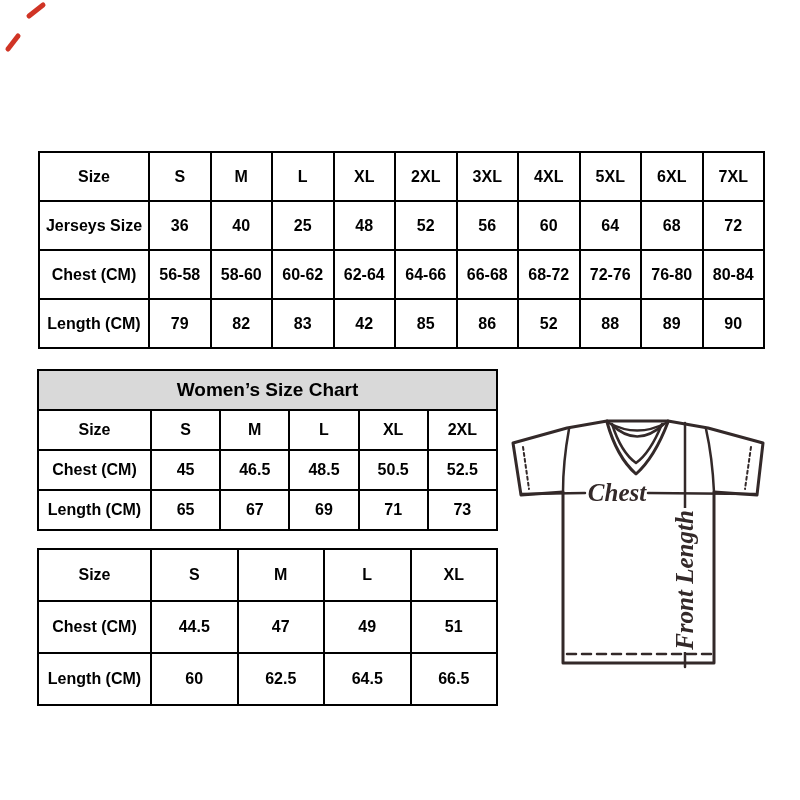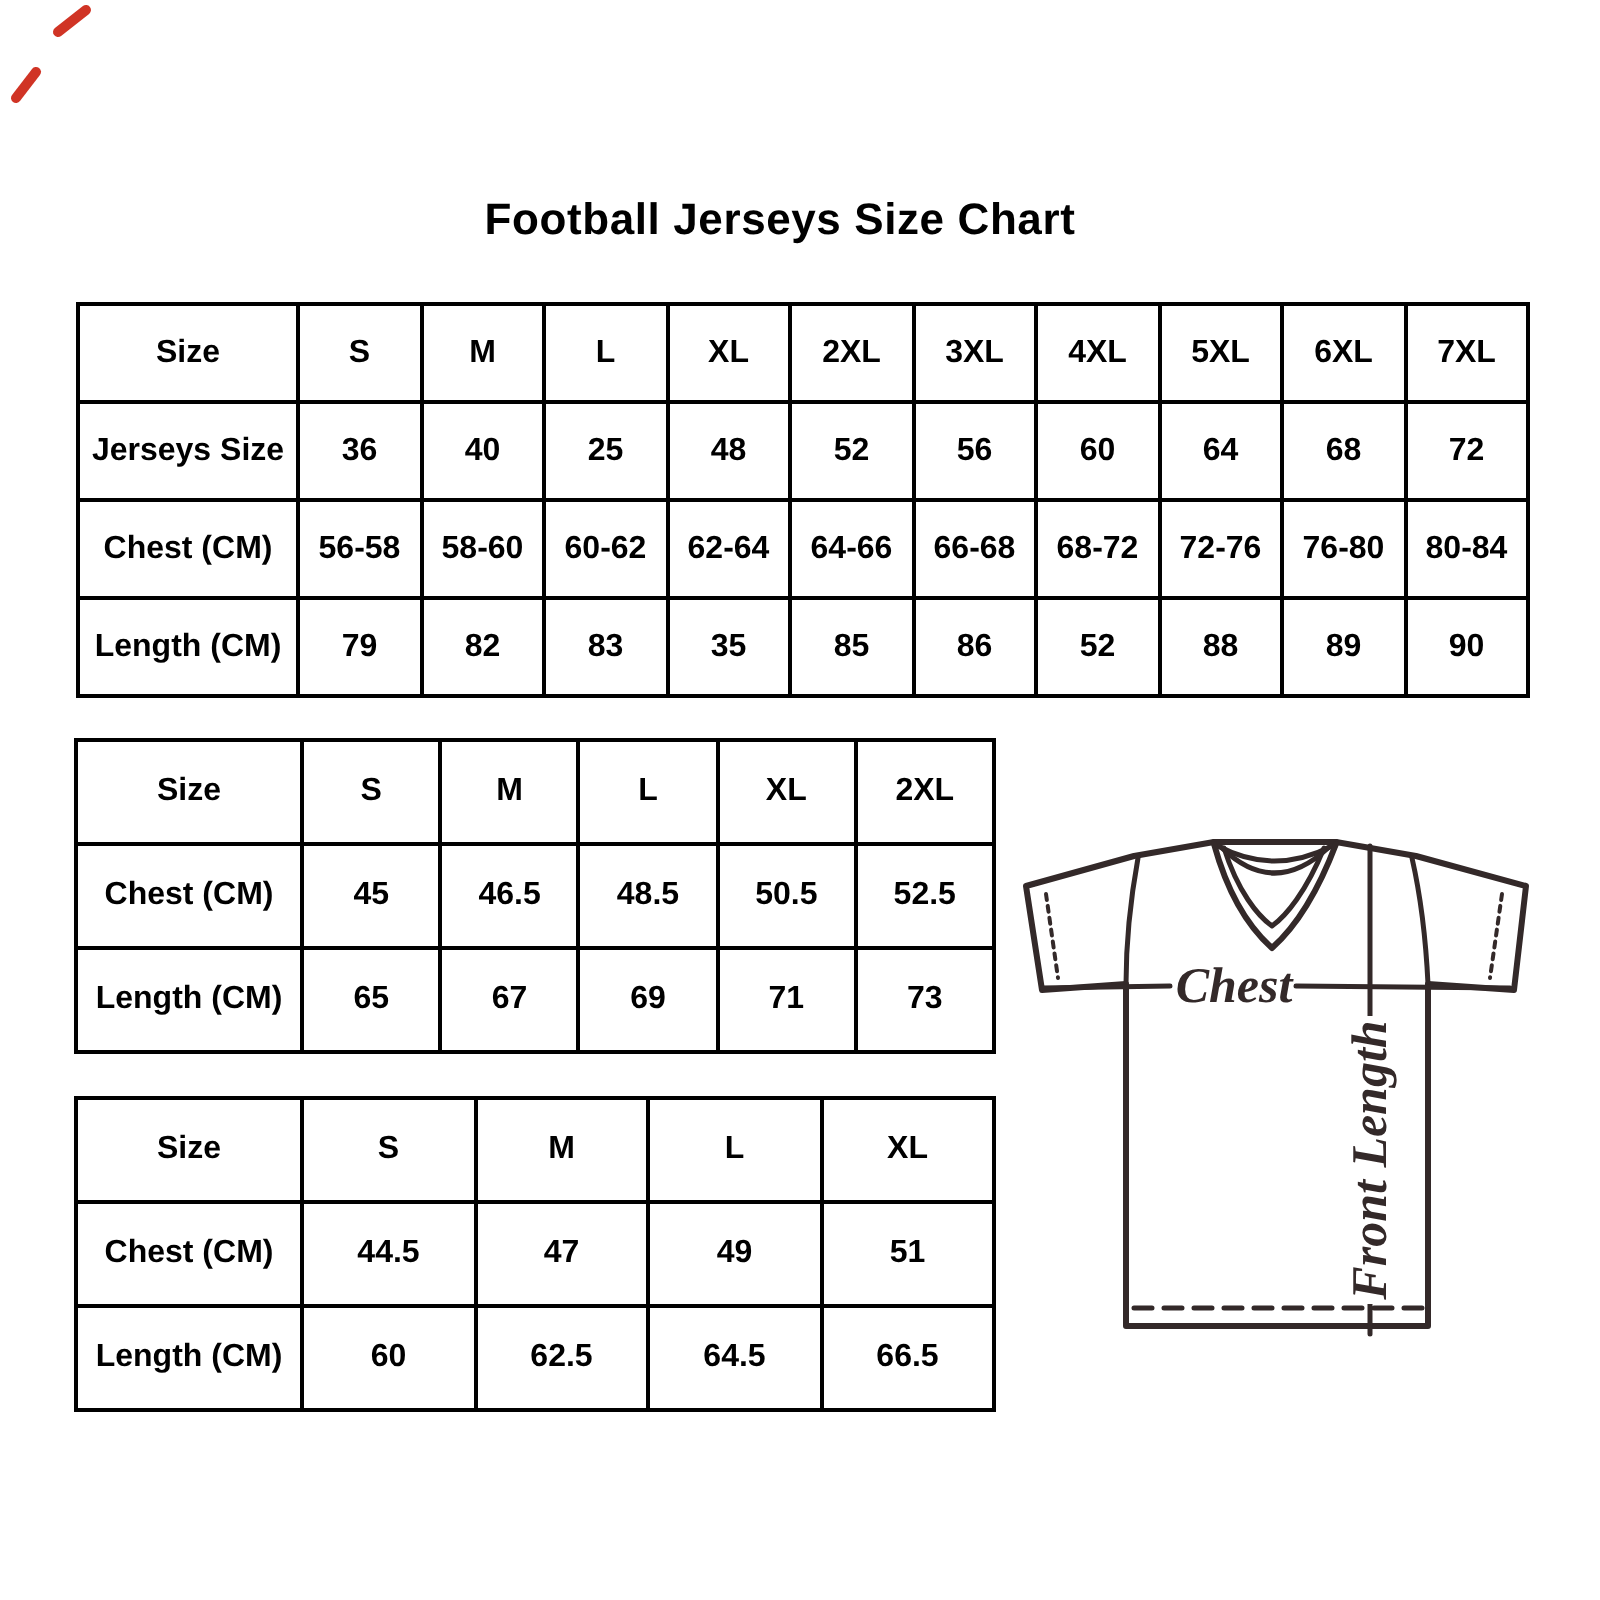--- a/index.html
+++ b/index.html
@@ -24,21 +24,20 @@
 </head>
 <body>
 
 <div class="page">
 
   <svg class="marks" width="60" height="60">
     <line x1="43" y1="5" x2="29" y2="16" stroke="#d03425" stroke-width="5" stroke-linecap="round"></line>
     <line x1="18" y1="36" x2="8" y2="49" stroke="#d03425" stroke-width="5" stroke-linecap="round"></line>
   </svg>
 
-  <div class="title">Football Jerseys Size Chart</div>
 
   <div class="tbl tbl-men">
       <table>
         <colgroup>
           <col style="width:110px">
           <col>
           <col>
           <col>
           <col>
           <col>
@@ -86,21 +85,21 @@
             <td>68-72</td>
             <td>72-76</td>
             <td>76-80</td>
             <td>80-84</td>
           </tr>
           <tr class="data-row">
             <td>Length (CM)</td>
             <td>79</td>
             <td>82</td>
             <td>83</td>
-            <td>35</td>
+            <td>42</td>
             <td>85</td>
             <td>86</td>
             <td>52</td>
             <td>88</td>
             <td>89</td>
             <td>90</td>
           </tr>
         </tbody>
       </table>
     </div>
@@ -108,20 +107,23 @@
       <table>
         <colgroup>
           <col style="width:113px">
           <col>
           <col>
           <col>
           <col>
           <col>
         </colgroup>
         <tbody>
+          <tr class="title-row">
+            <td colspan="6">Women’s Size Chart</td>
+          </tr>
           <tr class="data-row">
             <td>Size</td>
             <td>S</td>
             <td>M</td>
             <td>L</td>
             <td>XL</td>
             <td>2XL</td>
           </tr>
           <tr class="data-row">
             <td>Chest (CM)</td>

